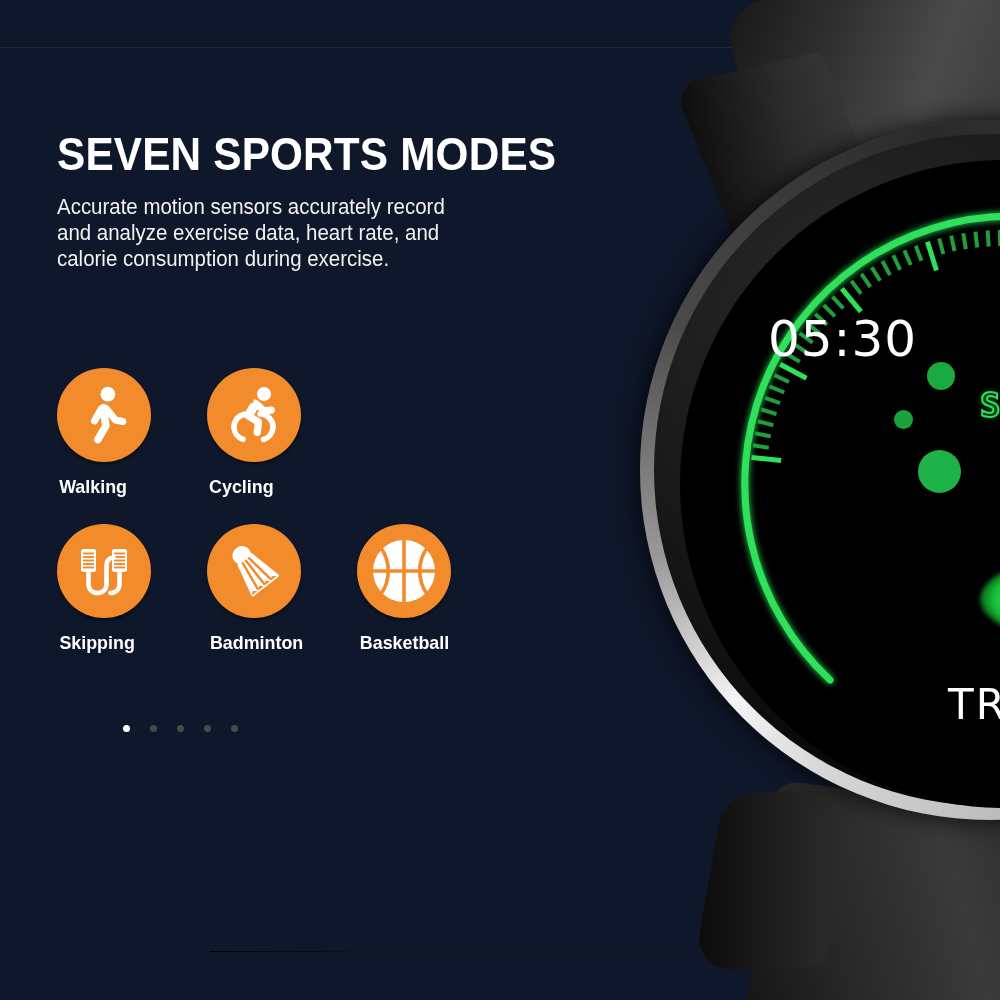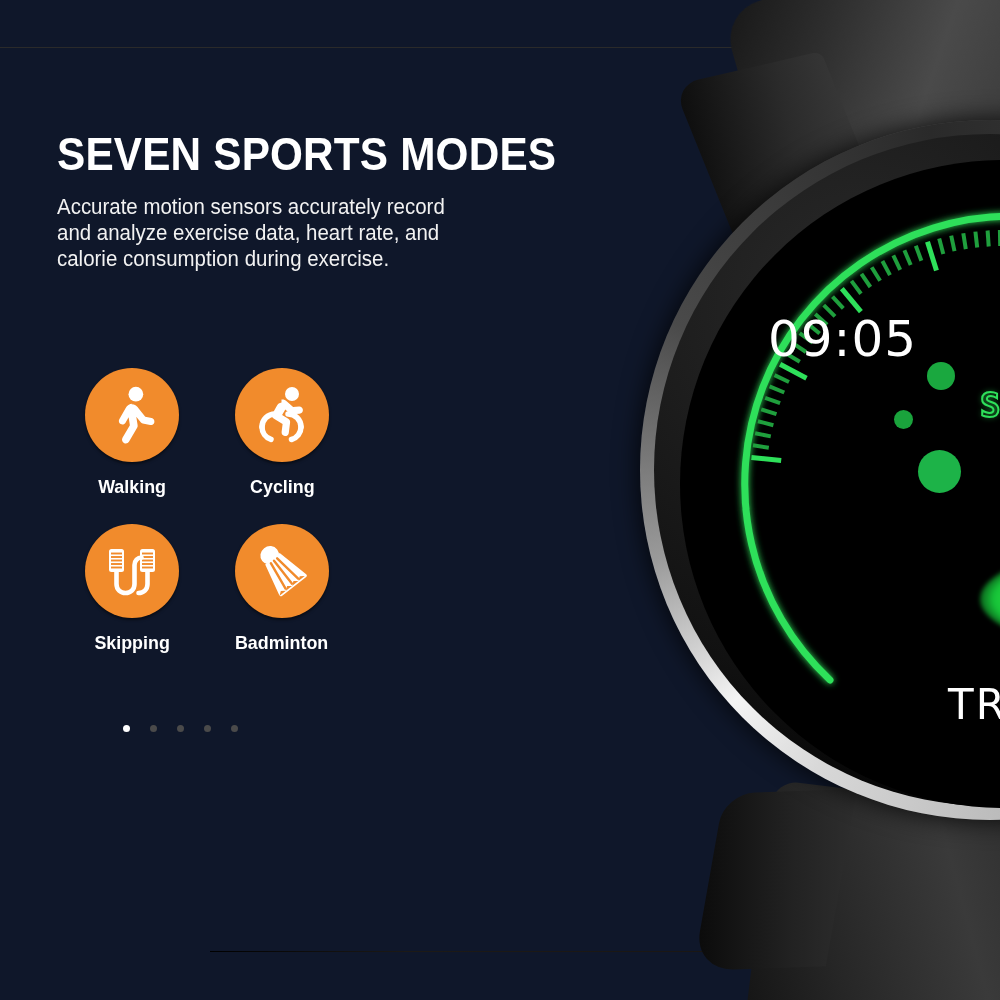--- a/index.html
+++ b/index.html
@@ -53,21 +53,21 @@
 
   
   .sports-grid {
     position: absolute; left: 57px; top: 368px;
     width: 450px;
   }
   .sport-row { display: flex; }
   .sport-row + .sport-row { margin-top: 26px; }
   .sport-cell {
     width: 150px;
-    display: flex; flex-direction: column; align-items: center;
+    display: flex; flex-direction: column; align-items: flex-start;
   }
   .sport-circle {
     width: 94px; height: 94px;
     border-radius: 50%;
     background: #f18b2c;
     position: relative;
     display: flex; align-items: center; justify-content: center;
     box-shadow: 0 2px 3px rgba(0,0,0,0.5);
   }
   .sport-circle svg { display: block; }
@@ -282,20 +282,34 @@
                 <line x1="37" y1="20" x2="41" y2="49"></line>
               </g>
               <path d="M16 50 h34" stroke="#f18b2c" stroke-width="0" fill="none"></path>
               <path d="M15.8 51 l4-3 4 3 4-3 4 3 4-3 4 3 4-3 4 3 z" fill="#f18b2c"></path>
             </g>
           </svg>
         </div>
         <div class="sport-label">Badminton</div>
       </div>
 
+      <div class="sport-cell">
+        <div class="sport-circle">
+          <svg width="70" height="70" viewBox="0 0 70 70">
+            <circle cx="35" cy="35" r="31" fill="#fff"></circle>
+            <g stroke="#f18b2c" stroke-width="3.6" fill="none">
+              <line x1="35" y1="4" x2="35" y2="66"></line>
+              <line x1="4" y1="35" x2="66" y2="35"></line>
+              <path d="M12 12 a40 40 0 0 1 0 46"></path>
+              <path d="M58 12 a40 40 0 0 0 0 46"></path>
+            </g>
+          </svg>
+        </div>
+        <div class="sport-label">Basketball</div>
+      </div>
 
     </div>
 
     <div class="sport-row row-last">
 
 
       <div class="dots">
         <span class="dot active"></span>
         <span class="dot"></span>
         <span class="dot"></span>
@@ -407,21 +421,21 @@
                 <line x1="553.5" y1="432.9" x2="526.4" y2="420.0" stroke="#2ee05a" stroke-width="5"></line>
                 <line x1="547.9" y1="443.8" x2="533.8" y2="436.3" stroke="#1f9f3d" stroke-width="4"></line>
                 <line x1="541.9" y1="454.5" x2="528.2" y2="446.3" stroke="#1f9f3d" stroke-width="4"></line>
                 <line x1="535.3" y1="464.9" x2="522.0" y2="456.0" stroke="#1f9f3d" stroke-width="4"></line>
                 <line x1="528.3" y1="474.9" x2="515.4" y2="465.4" stroke="#1f9f3d" stroke-width="4"></line>
                 <line x1="520.7" y1="484.6" x2="508.4" y2="474.5" stroke="#1f9f3d" stroke-width="4"></line>
                 <line x1="512.8" y1="494.0" x2="500.9" y2="483.3" stroke="#1f9f3d" stroke-width="4"></line>
               </g>
           </svg>
 
-          <div class="clock">09:05</div>
+          <div class="clock">05:30</div>
           <div class="sport-word">SPORT</div>
 
           <span class="gdot d1"></span>
           <span class="gdot d2"></span>
           <span class="gdot d3"></span>
 
           <div class="pitch"></div>
 
           <div class="training-word">TRAINING</div>
 

